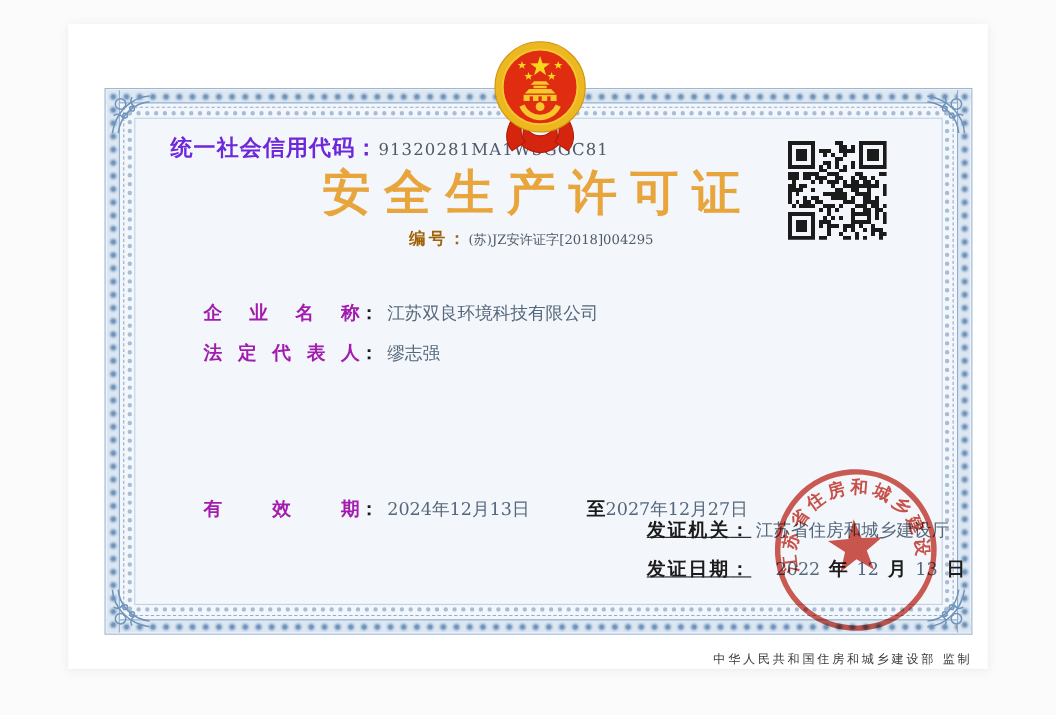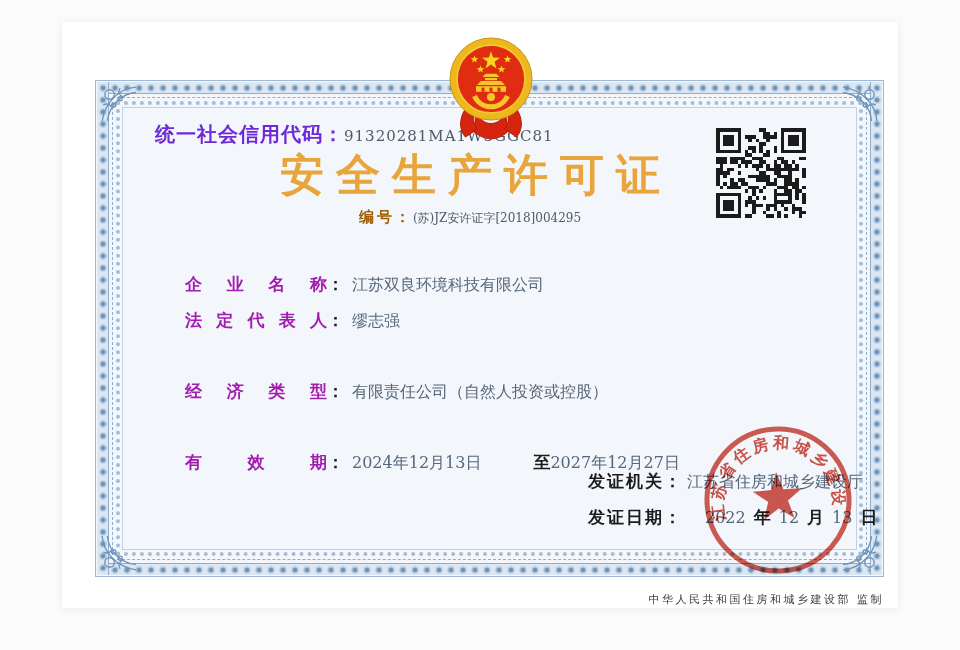--- a/index.html
+++ b/index.html
@@ -31,39 +31,39 @@
   .corner.bl { left:3px;  bottom:3px; transform:rotate(270deg); }
 
   
   .emblem { position:absolute; left:381px; top:12px; width:96px; height:106px; z-index:5; }
 
   
   .credit { position:absolute; left:93px; top:99px; z-index:4; }
   .credit .lbl { font-weight:bold; font-size:20px; color:#6d28d9; letter-spacing:1px; }
   .credit .val { font-family:"DejaVu Serif", serif; font-size:15px; color:#4e5a68; letter-spacing:1px; }
 
-  .center-band { position:absolute; left:18px; width:780px; text-align:center; z-index:4; }
+  .center-band { position:absolute; left:31px; width:780px; text-align:center; z-index:4; }
   .title { top:124px; font-size:44px; font-weight:900; color:#E8A53B;
            letter-spacing:12px; text-indent:12px; }
   .serial { top:186px; font-size:15px; }
   .serial .lbl { font-weight:bold; color:#a16207; letter-spacing:3px; }
   .serial .val { font-family:"DejaVu Serif", serif; font-size:12px; color:#4e5a68; }
 
   .qr { position:absolute; left:654px; top:106px; width:90px; height:90px; z-index:4; }
 
   .row { position:absolute; left:123px; white-space:nowrap; z-index:4; }
   .flabel { display:inline-block; width:142px; font-weight:bold; font-size:17px; color:#a21caf;
             text-align:justify; text-align-last:justify; text-justify:inter-character; vertical-align:baseline;margin-top:32px; }
   .fcolon { font-weight:bold; font-size:17px; color:#1b1b1b; }
   .fvalue { font-family:"DejaVu Serif", serif; font-size:16px; color:#55677b; margin-left:8px; }
   .zhi { font-weight:bold; font-size:17px; color:#1b1b1b; margin-left:52px; }
   .fvalue2 { font-family:"DejaVu Serif", serif; font-size:16px; color:#55677b; }
 
   .issue-row { position:absolute; left:526px; white-space:nowrap; z-index:4; }
-  .ilabel { font-weight:bold; font-size:17px; color:#1b1b1b; letter-spacing:2px; }
+  .ilabel { font-weight:bold; font-size:17px; color:#1b1b1b; letter-spacing:2px;text-decoration:underline; }
   .ivalue { font-family:"DejaVu Serif", serif; font-size:16px; color:#55677b; margin-left:4px; }
   .dnum  { font-family:"DejaVu Serif", serif; font-size:16px; color:#55677b; margin:0 8px; }
   .dunit { font-weight:bold; font-size:17px; color:#1b1b1b; }
   .dnum.first { margin-left:22px; }
 
   .seal { position:absolute; left:636px; top:398px; width:160px; height:160px; z-index:6;
           mix-blend-mode:multiply; opacity:.9; transform:rotate(-4deg); }
 
   .footer { position:absolute; right:14px; top:570px; font-family:"DejaVu Serif", serif;
             font-size:11px; color:#3a3a3a; letter-spacing:2.5px; z-index:4; }
@@ -490,23 +490,20 @@
         <rect x="68.40" y="86.40" width="3.60" height="3.60"></rect>
         <rect x="82.80" y="86.40" width="3.60" height="3.60"></rect>
       </svg>
 
     <div class="row" style="top:219px">
       <span class="flabel">企业名称</span><span class="fcolon">：</span><span class="fvalue">江苏双良环境科技有限公司</span>
     </div>
     <div class="row" style="top:255px">
       <span class="flabel">法定代表人</span><span class="fcolon">：</span><span class="fvalue">缪志强</span>
     </div>
-    <div class="row" style="top:326px">
-      <span class="flabel">经济类型</span><span class="fcolon">：</span><span class="fvalue">有限责任公司（自然人投资或控股）</span>
-    </div>
     <div class="row" style="top:397px">
       <span class="flabel">有效期</span><span class="fcolon">：</span><span class="fvalue">2024年12月13日</span><span class="zhi">至</span><span class="fvalue2">2027年12月27日</span>
     </div>
 
     <div class="issue-row" style="top:448px">
       <span class="ilabel">发证机关</span><span class="ilabel">：</span><span class="ivalue">江苏省住房和城乡建设厅</span>
     </div>
     <div class="issue-row" style="top:484px">
       <span class="ilabel">发证日期</span><span class="ilabel">：</span><span class="dnum first">2022</span><span class="dunit">年</span><span class="dnum">12</span><span class="dunit">月</span><span class="dnum">13</span><span class="dunit">日</span>
     </div>

